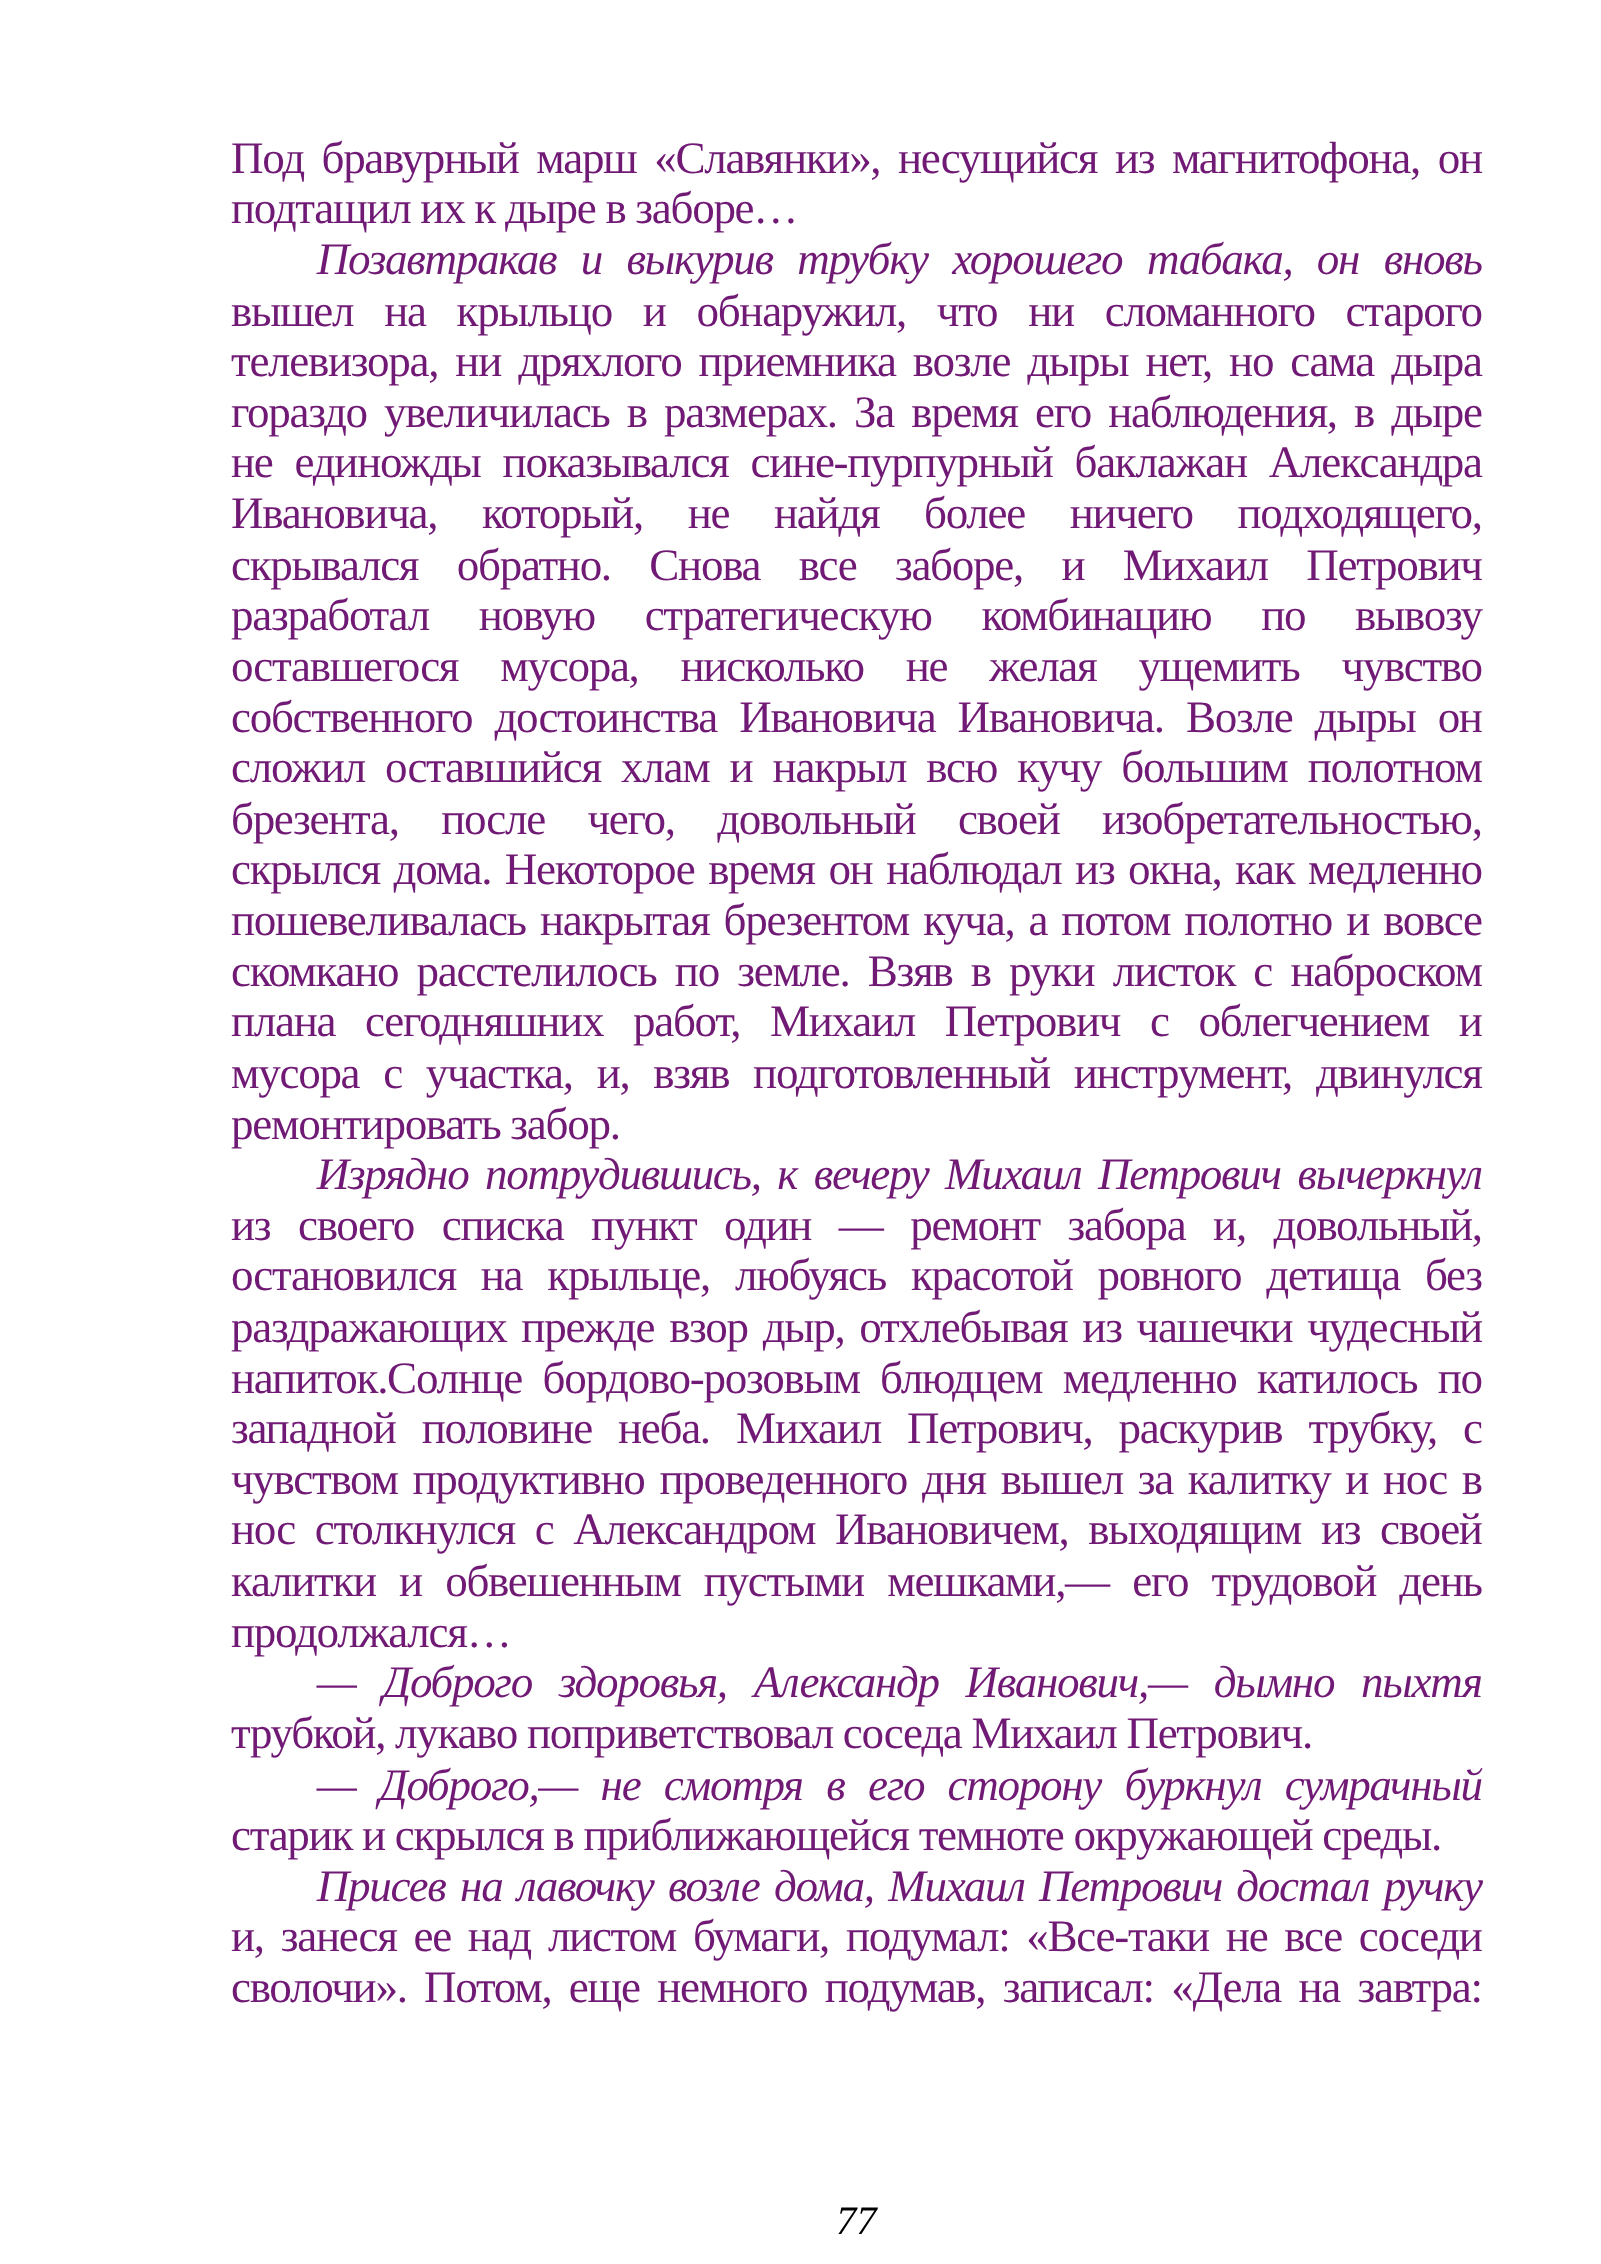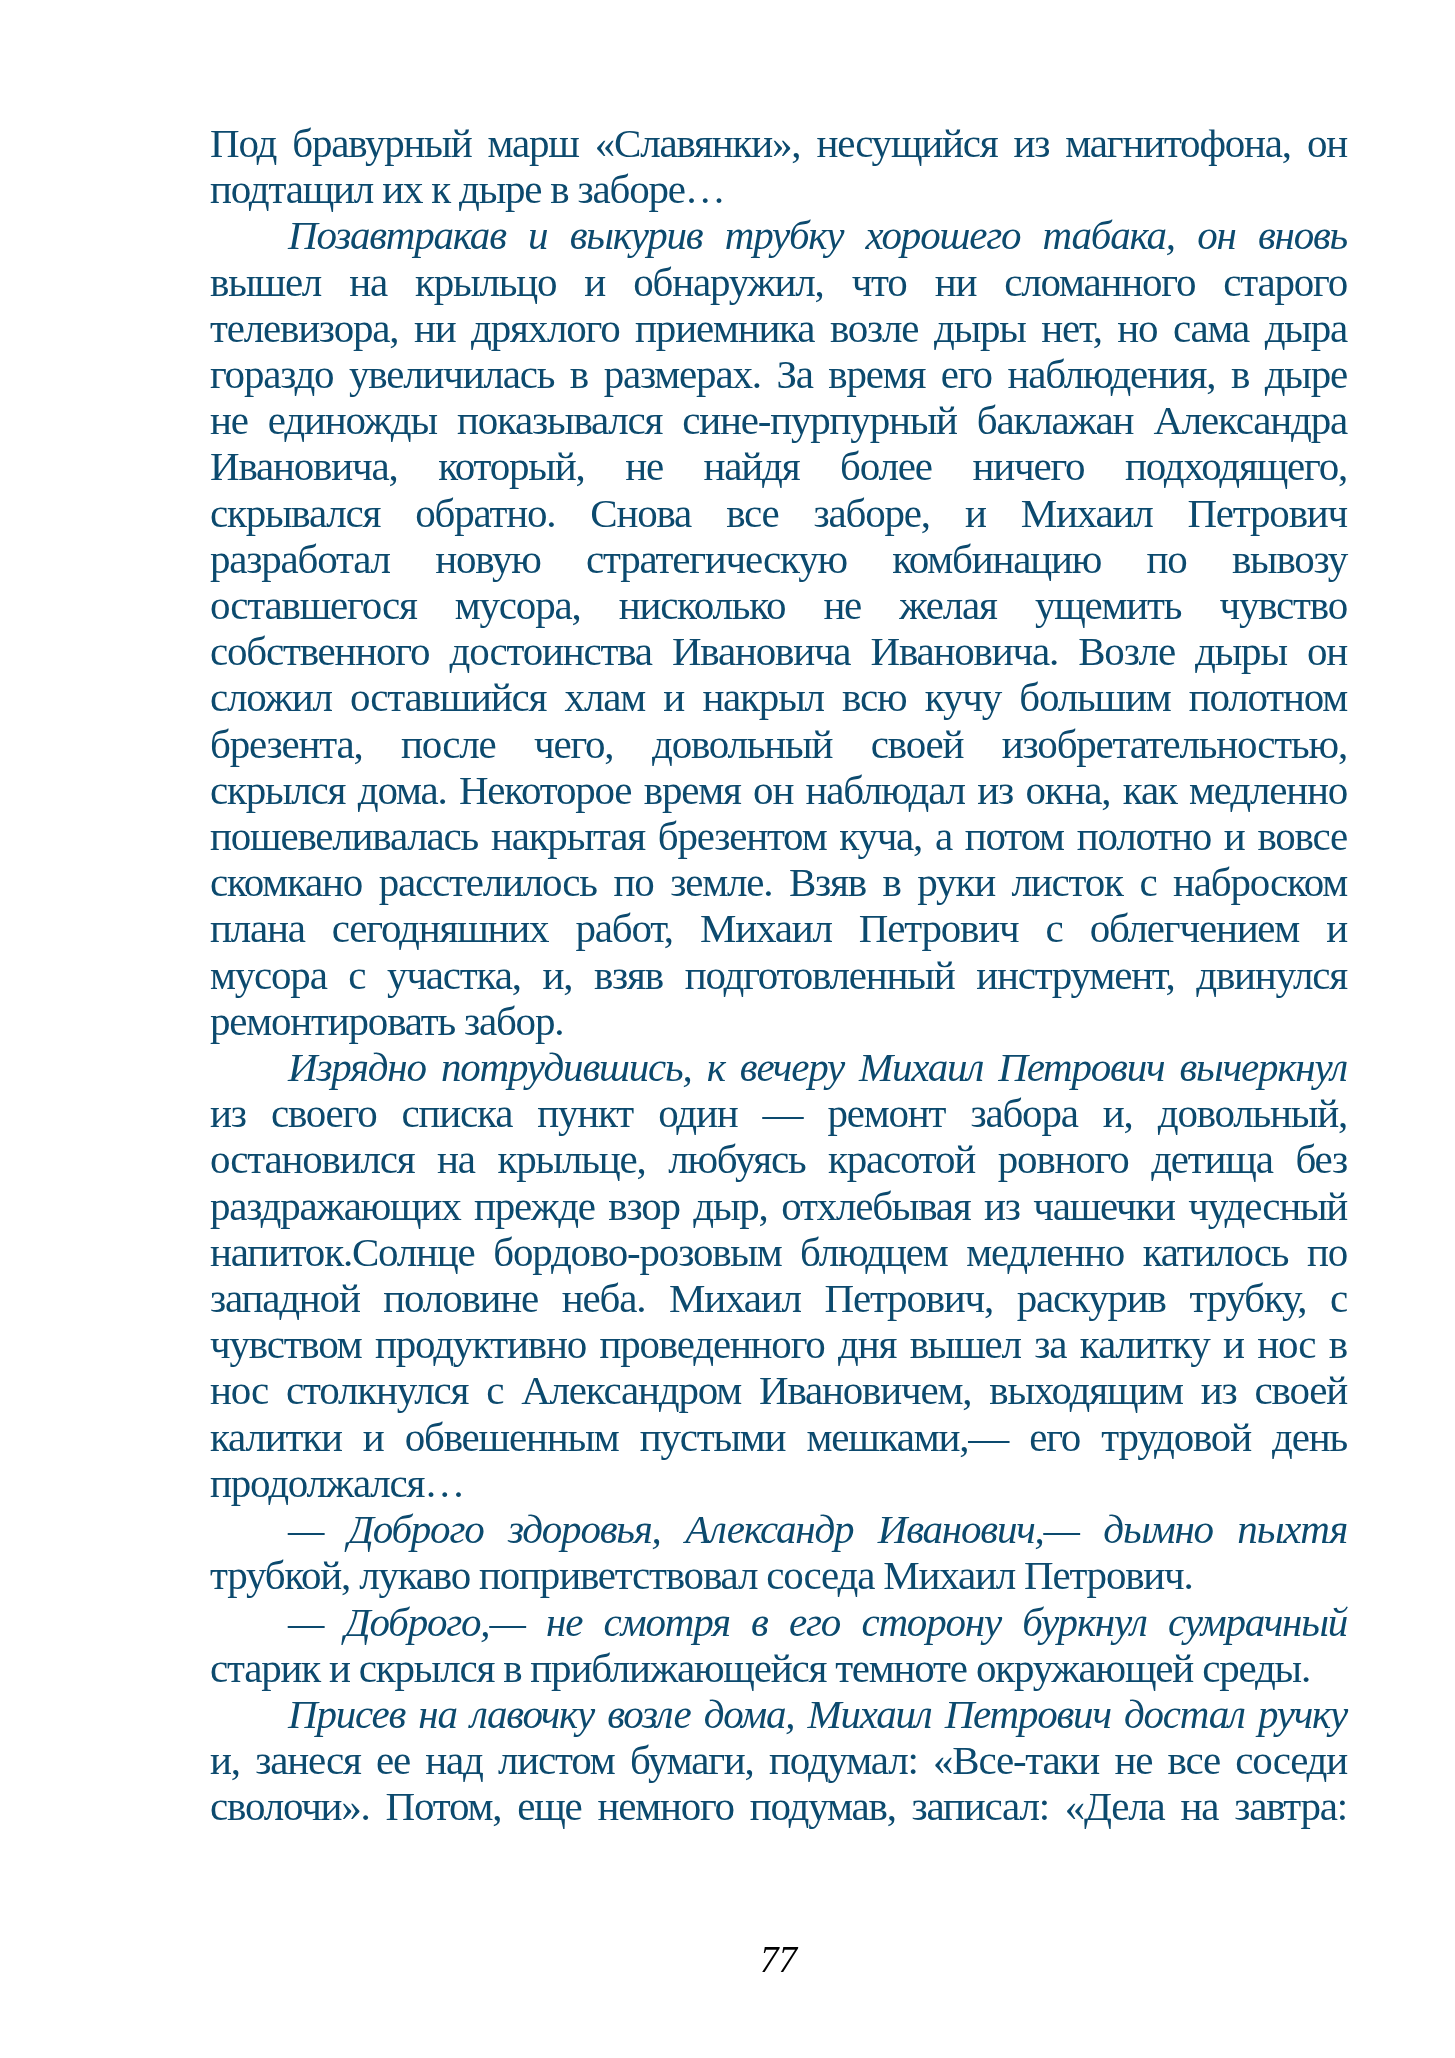--- a/index.html
+++ b/index.html
@@ -17,39 +17,39 @@
     overflow: hidden;
   }
   .text-block {
     position: absolute;
     left: 210px;
     top: 120px;
     width: 1137px;
     font-size: 41px;
     line-height: 46.2px;
     letter-spacing: -1.2px;
-    color: #0c4a6e;
+    color: #701a75;
   }
   .line {
     text-align: justify;
     text-align-last: justify;
     white-space: normal;
     hyphens: none;
   }
   .line.indent {
     text-indent: 78px;
     font-style: italic;
   }
   .line.last {
     text-align-last: left;
   }
   .page-number {
     position: absolute;
     left: 210px;
-    top: 1938px;
+    top: 1998px;
     width: 1137px;
     text-align: center;
     font-size: 37px;
     font-style: italic;
     letter-spacing: 0;
   }
 </style>
 </head>
 <body>
 

